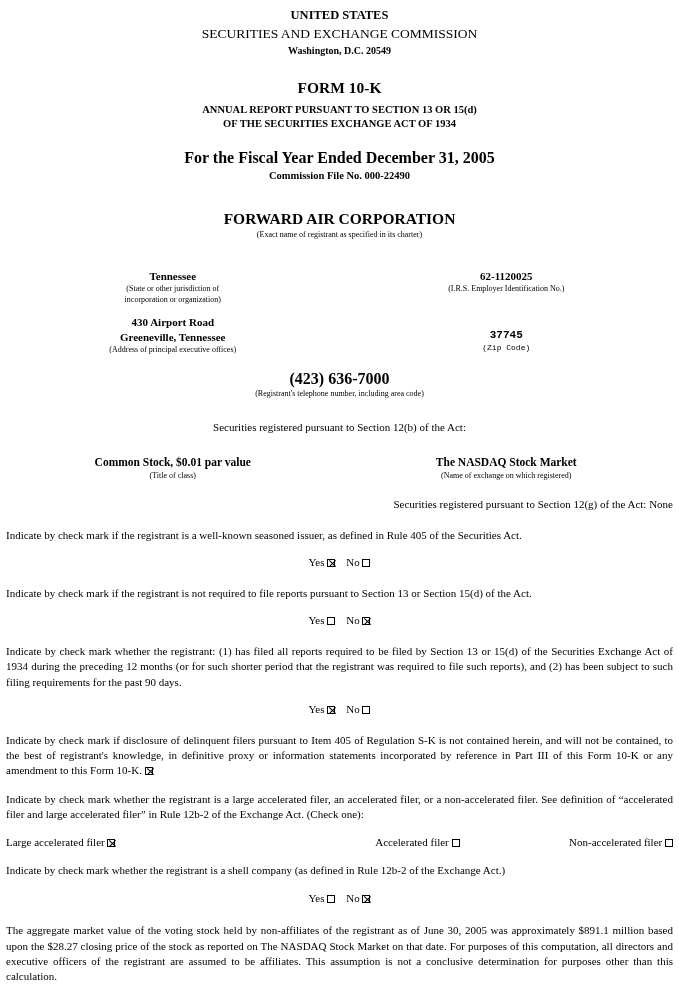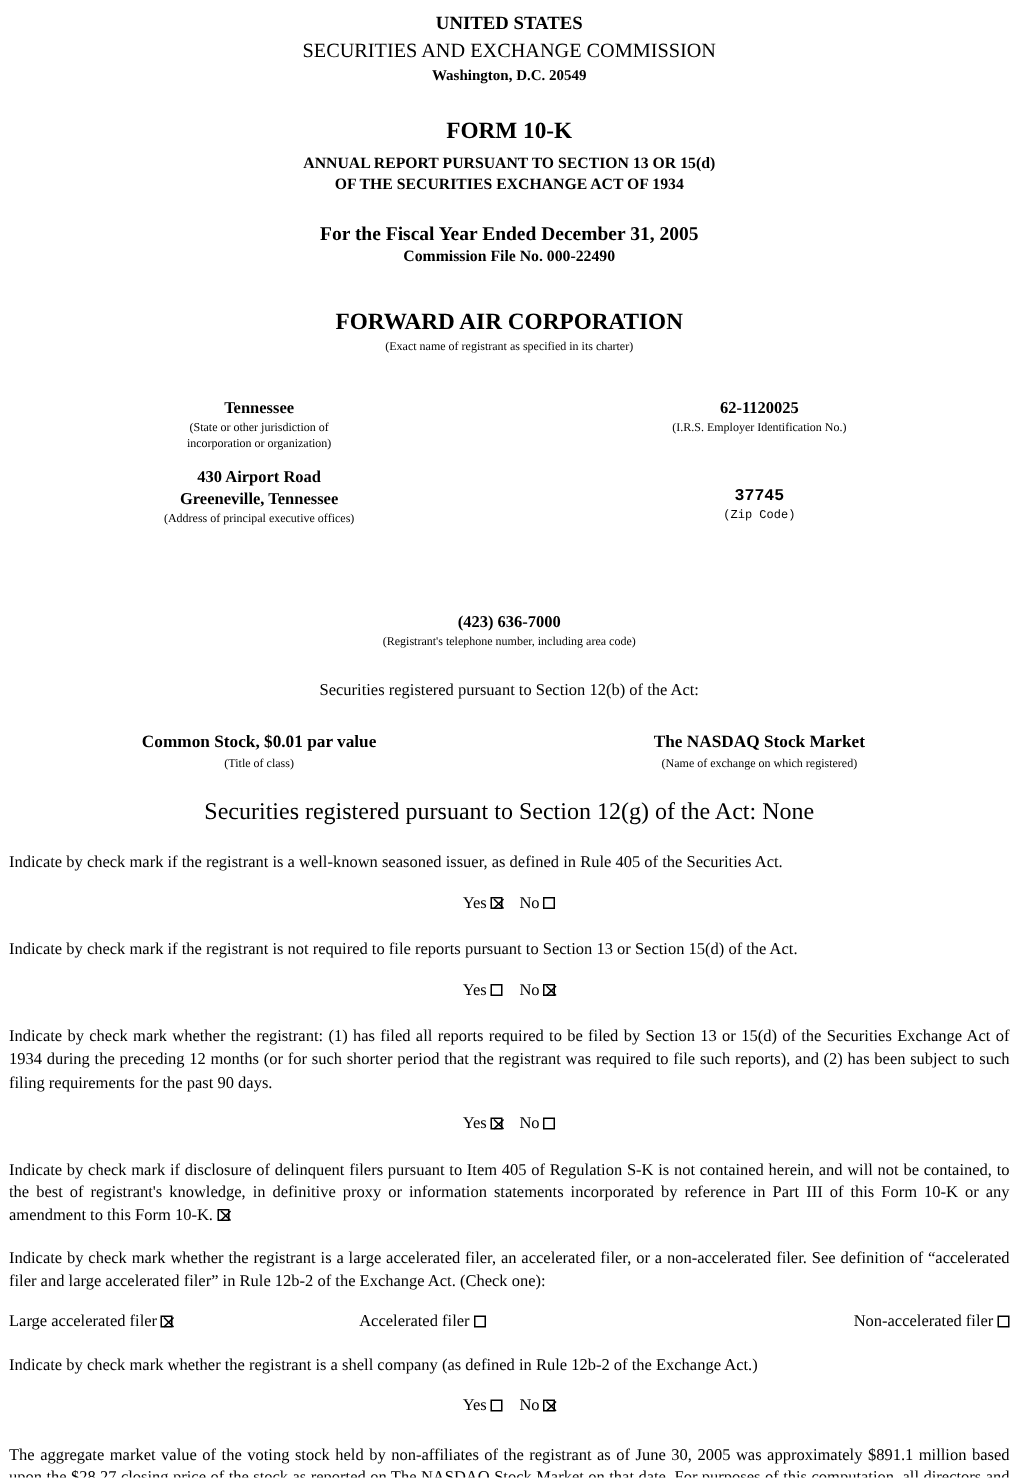--- a/index.html
+++ b/index.html
@@ -76,21 +76,21 @@
     width: 100%;
     align-items: flex-start;
   }
   .filer-row {
     display: flex;
     width: 100%;
     font-size: 11px;
     margin-top: 2px;
   }
   .filer-row .f1 { width: 35%; text-align: left; }
-  .filer-row .f2 { width: 33%; text-align: left; }
+  .filer-row .f2 { width: 33%; text-align: right; }
   .filer-row .f3 { width: 32%; text-align: right; }
   .title-block { line-height: 1.45; }
 </style>
 </head>
 <body>
 
 <div class="page">
 
   <div class="center title-block">
     <div class="b12">UNITED STATES</div>
@@ -103,21 +103,21 @@
   <div class="center">
     <div class="b15">FORM 10-K</div>
     <div class="gap4"></div>
     <div class="bold" style="font-size:10.5px;">ANNUAL REPORT PURSUANT TO SECTION 13 OR 15(d)</div>
     <div class="bold" style="font-size:10.5px;">OF THE SECURITIES EXCHANGE ACT OF 1934</div>
   </div>
 
   <div class="gap16"></div>
 
   <div class="center">
-    <div class="bold" style="font-size:13px;">For the Fiscal Year Ended December 31, 2005</div>
+    <div class="bold" style="font-size:16px;">For the Fiscal Year Ended December 31, 2005</div>
     <div class="bold" style="font-size:10.5px;">Commission File No. 000-22490</div>
   </div>
 
   <div class="gap20"></div>
   <div class="gap6"></div>
 
   <div class="center">
     <div class="b15">FORWARD AIR CORPORATION</div>
     <div class="tiny">(Exact name of registrant as specified in its charter)</div>
   </div>
@@ -147,21 +147,21 @@
     </div>
     <div class="col-r" style="padding-top:13px;font-family:Liberation Mono, monospace;">
       <div class="bold" style="font-size:11px;">37745</div>
       <div class="tiny">(Zip Code)</div>
     </div>
   </div>
 
   <div class="gap12"></div>
 
   <div class="center">
-    <div class="bold" style="font-size:11px;margin-top:44px;">(423) 636-7000</div>
+    <div class="bold" style="font-size:16px;">(423) 636-7000</div>
     <div class="tiny">(Registrant's telephone number, including area code)</div>
   </div>
 
   <div class="gap20"></div>
 
   <div class="center" style="font-size:11px;">Securities registered pursuant to Section 12(b) of the Act:</div>
 
   <div class="gap16"></div>
   <div class="gap4"></div>
 
@@ -171,21 +171,21 @@
       <div class="tiny">(Title of class)</div>
     </div>
     <div class="col-r">
       <div class="bold" style="font-size:11.5px;">The NASDAQ Stock Market</div>
       <div class="tiny">(Name of exchange on which registered)</div>
     </div>
   </div>
 
   <div class="gap16"></div>
 
-  <div class="center" style="font-size:16px;">Securities registered pursuant to Section 12(g) of the Act:  None</div>
+  <div class="center" style="font-size:11px;text-align:right;">Securities registered pursuant to Section 12(g) of the Act:  None</div>
 
   <div class="gap16"></div>
 
   <p class="para">Indicate by check mark if the registrant is a well-known seasoned issuer, as defined in Rule 405 of the Securities Act.</p>
   <div class="gap12"></div>
   <p class="yesno">
     <span>Yes</span>
     <span class="box checked"></span>
     &nbsp;&nbsp;
     <span>No</span>

